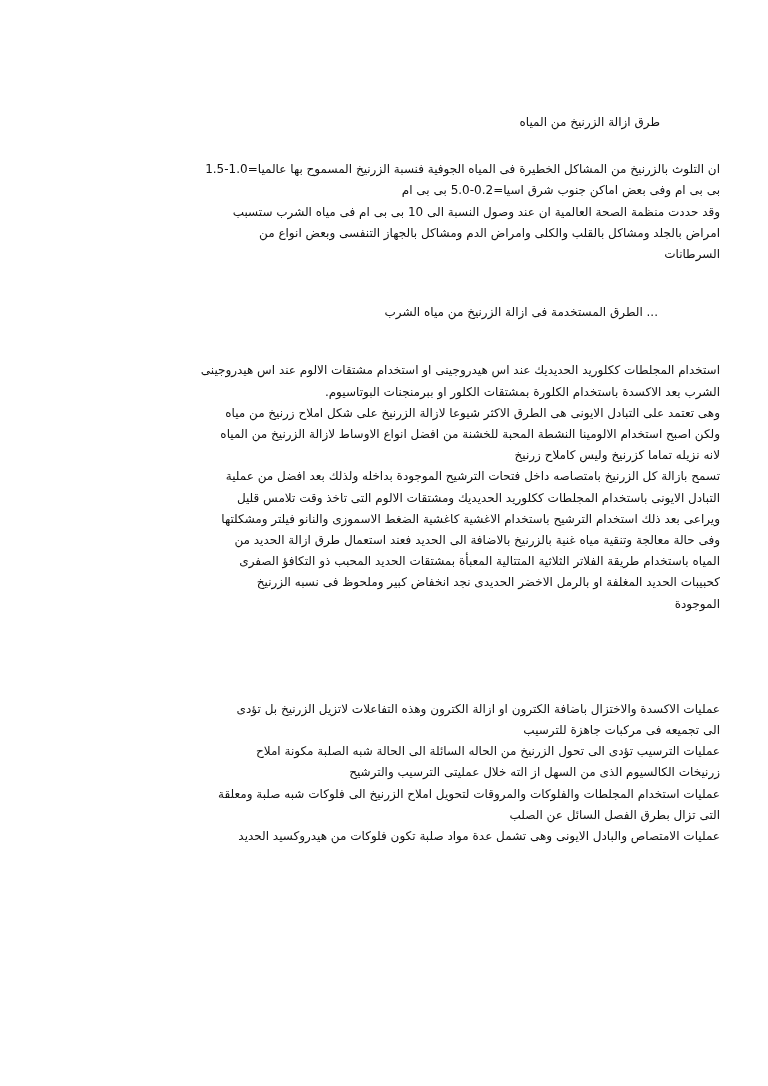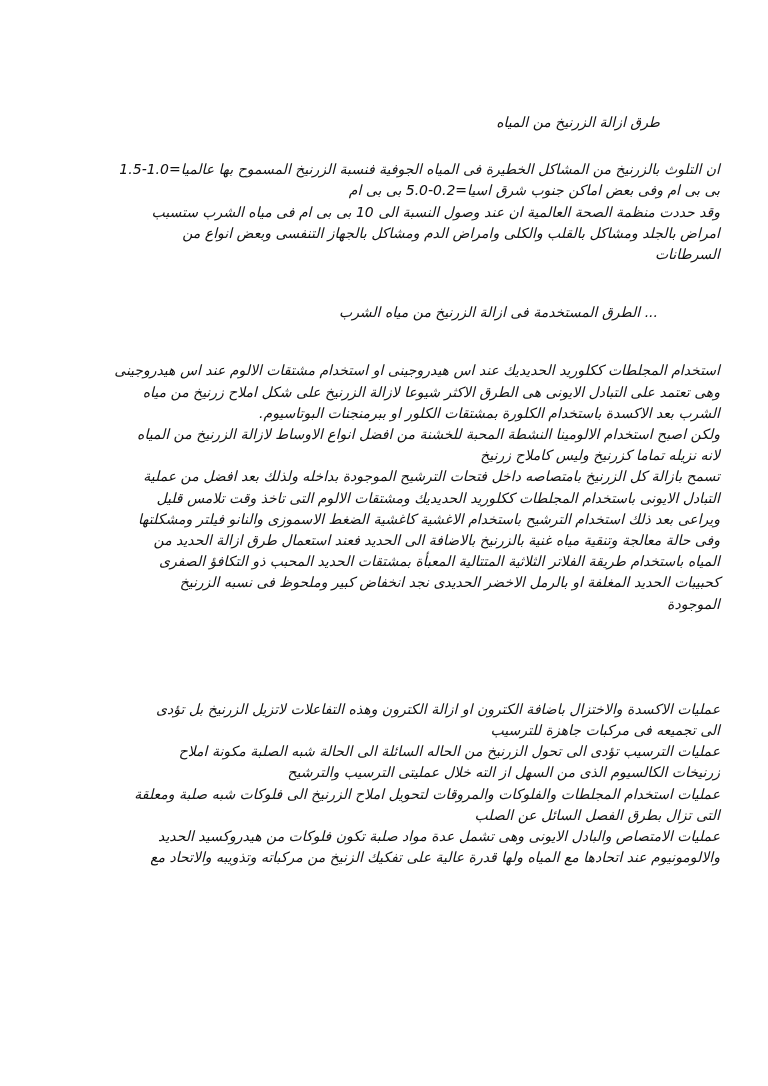--- a/index.html
+++ b/index.html
@@ -18,24 +18,23 @@
     position: relative;
     width: 768px;
     height: 1086px;
     background: #ffffff;
     box-sizing: border-box;
     padding: 112px 48px 40px 48px;
   }
   .doc-body {
     direction: rtl;
     text-align: right;
-    font-size: 14px;
+    font-size: 12px;
     line-height: 21.2px;
     color: #101010;
-    font-style: italic;
   }
   .para {
     margin: 0;
     direction: rtl;
     text-align: right;
     unicode-bidi: isolate;
   }
   .line {
     display: block;
     white-space: nowrap;
@@ -76,22 +75,22 @@
 
     <div class="para heading-line">
       <span class="line">... الطرق المستخدمة فى ازالة الزرنيخ من مياه الشرب</span>
     </div>
 
     <div class="spacer-lg"></div>
     <div class="spacer-sm"></div>
 
     <div class="para indent-a">
       <span class="line">استخدام المجلطات ككلوريد الحديديك عند اس هيدروجينى او استخدام مشتقات الالوم عند اس هيدروجينى</span>
+      <span class="line">الشرب بعد الاكسدة باستخدام الكلورة بمشتقات الكلور او ببرمنجنات البوتاسيوم.</span>
       <span class="line">وهى تعتمد على التبادل الايونى هى الطرق الاكثر شيوعا لازالة الزرنيخ على شكل املاح زرنيخ من مياه</span>
-      <span class="line">الشرب بعد الاكسدة باستخدام الكلورة بمشتقات الكلور او ببرمنجنات البوتاسيوم.</span>
       <span class="line">ولكن اصبح استخدام الالومينا النشطة المحبة للخشنة من افضل انواع الاوساط لازالة الزرنيخ من المياه</span>
       <span class="line">لانه نزيله تماما كزرنيخ وليس كاملاح زرنيخ</span>
       <span class="line">تسمح بازالة كل الزرنيخ بامتصاصه داخل فتحات الترشيح الموجودة بداخله ولذلك بعد افضل من عملية</span>
       <span class="line">التبادل الايونى باستخدام المجلطات ككلوريد الحديديك ومشتقات الالوم التى تاخذ وقت تلامس قليل</span>
       <span class="line">ويراعى بعد ذلك استخدام الترشيح باستخدام الاغشية كاغشية الضغط الاسموزى والنانو فيلتر ومشكلتها</span>
       <span class="line">وفى حالة معالجة وتنقية مياه غنية بالزرنيخ بالاضافة الى الحديد فعند استعمال طرق ازالة الحديد من</span>
       <span class="line">المياه باستخدام طريقة الفلاتر الثلاثية المتتالية المعبأة بمشتقات الحديد المحبب ذو التكافؤ الصفرى</span>
       <span class="line">كحبيبات الحديد المغلفة او بالرمل الاخضر الحديدى نجد انخفاض كبير وملحوظ فى نسبه الزرنيخ</span>
       <span class="line">الموجودة</span>
     </div>
@@ -104,17 +103,16 @@
     <div class="spacer-sm"></div>
 
     <div class="para indent-a">
       <span class="line">عمليات الاكسدة والاختزال باضافة الكترون او ازالة الكترون وهذه التفاعلات لاتزيل الزرنيخ بل تؤدى</span>
       <span class="line">الى تجميعه فى مركبات جاهزة للترسيب</span>
       <span class="line">عمليات الترسيب تؤدى الى تحول الزرنيخ من الحاله السائلة الى الحالة شبه الصلبة مكونة املاح</span>
       <span class="line">زرنيخات الكالسيوم الذى من السهل از الته خلال عمليتى الترسيب والترشيح</span>
       <span class="line">عمليات استخدام المجلطات والفلوكات والمروقات لتحويل املاح الزرنيخ الى فلوكات شبه صلبة ومعلقة</span>
       <span class="line">التى تزال بطرق الفصل السائل عن الصلب</span>
       <span class="line">عمليات الامتصاص والبادل الايونى وهى تشمل عدة مواد صلبة تكون فلوكات من هيدروكسيد الحديد</span>
-      <span class="line">والالومونيوم عند اتحادها مع المياه ولها قدرة عالية على تفكيك الزنيخ من مركباته وتذويبه والاتحاد مع</span>
     </div>
 
   </div>
 </div>
 
 </body></html>

